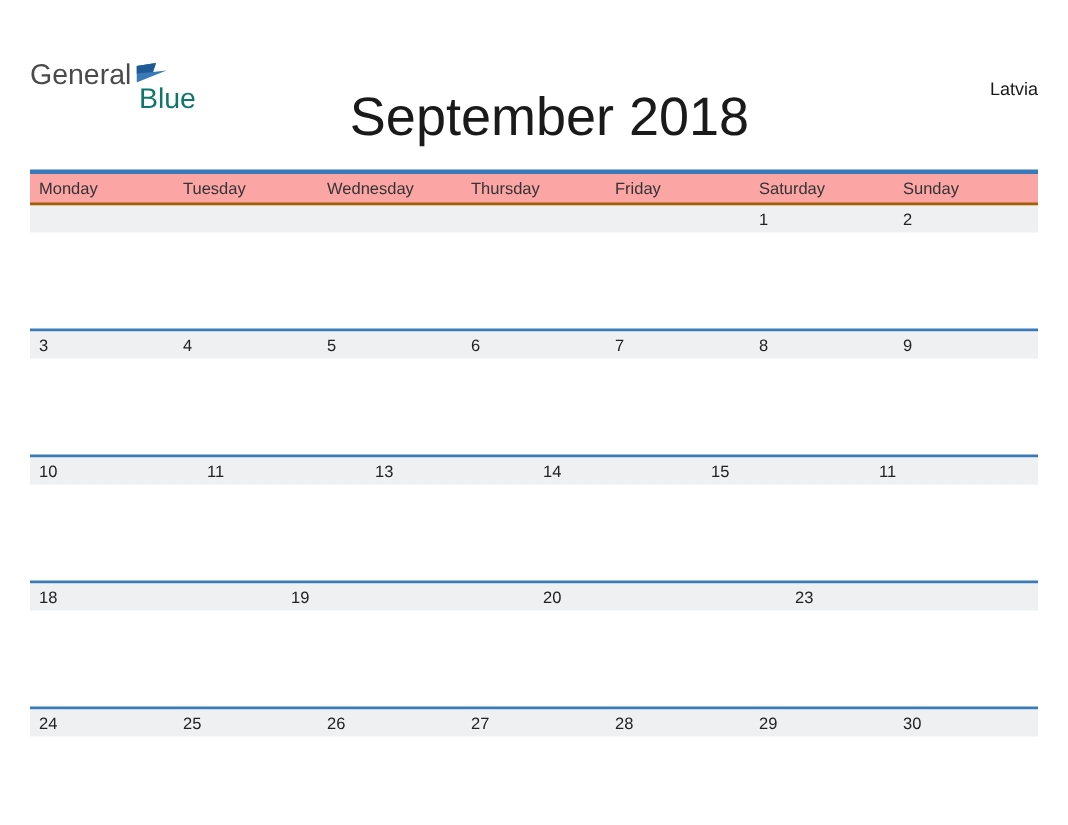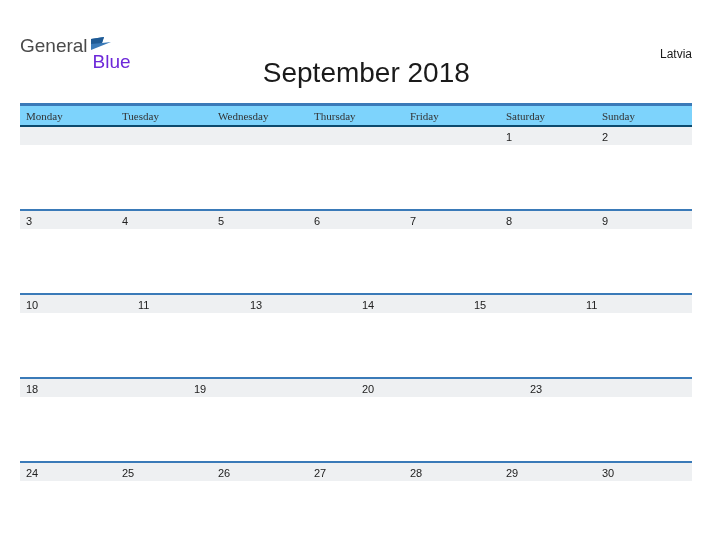--- a/index.html
+++ b/index.html
@@ -26,50 +26,49 @@
     align-items: flex-start;
   }
   .logo-general {
     font-size: 19px;
     font-weight: 400;
     color: #4a4a4a;
   }
   .logo-blue {
     font-size: 19px;
     font-weight: 400;
-    color: #6d28d9;
+    color: #0f766e;
     margin-left: 1px;
   }
   .logo-icon {
     margin-left: 3px;
     margin-top: 2px;
   }
   .title {
-    font-size: 28px;
+    font-size: 36px;
     font-weight: 400;
     color: #1a1a1a;
     flex: 1;
     text-align: center;
     margin-top: 39px;
   }
   .region {
     font-size: 12px;
     color: #1a1a1a;
     min-width: 90px;
     text-align: right;
   }
   .calendar {
     width: 100%;
     border-top: 3px solid #3a7ab8;
   }
   .dow-row {
     display: flex;
-    background: #7dd3fc;
-    border-bottom: 2px solid #0c4a6e;
-    font-family: Liberation Serif, serif;
+    background: #fca5a5;
+    border-bottom: 2px solid #a16207;
   }
   .dow {
     flex: 1;
     font-size: 11px;
     color: #333;
     padding: 4px 6px 3px 6px;
     font-weight: 400;
   }
   .day-row {
     display: flex;

